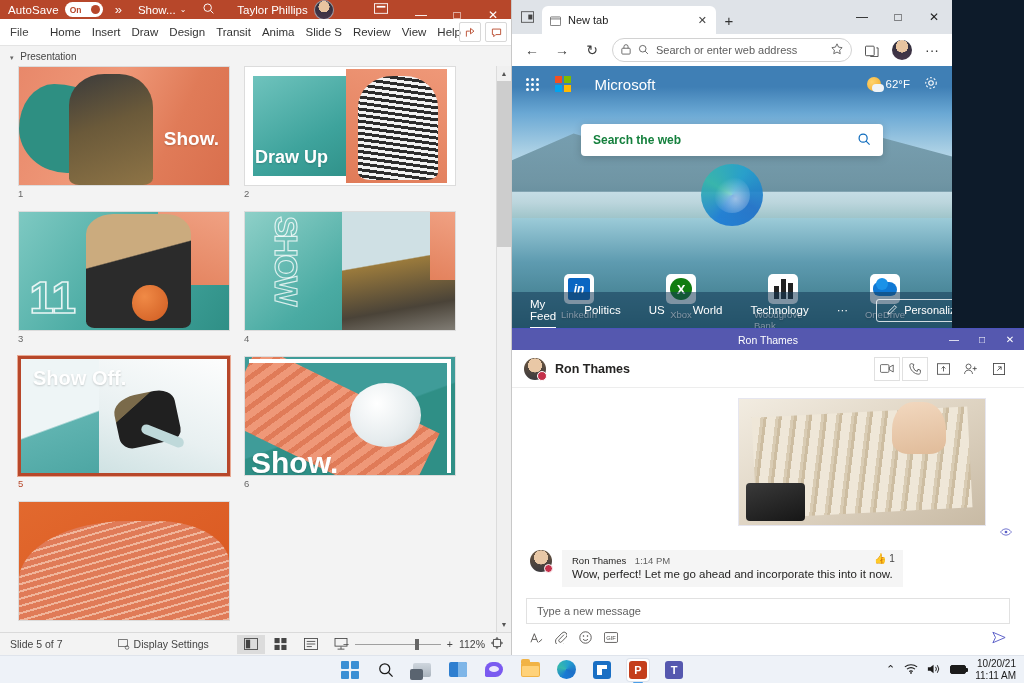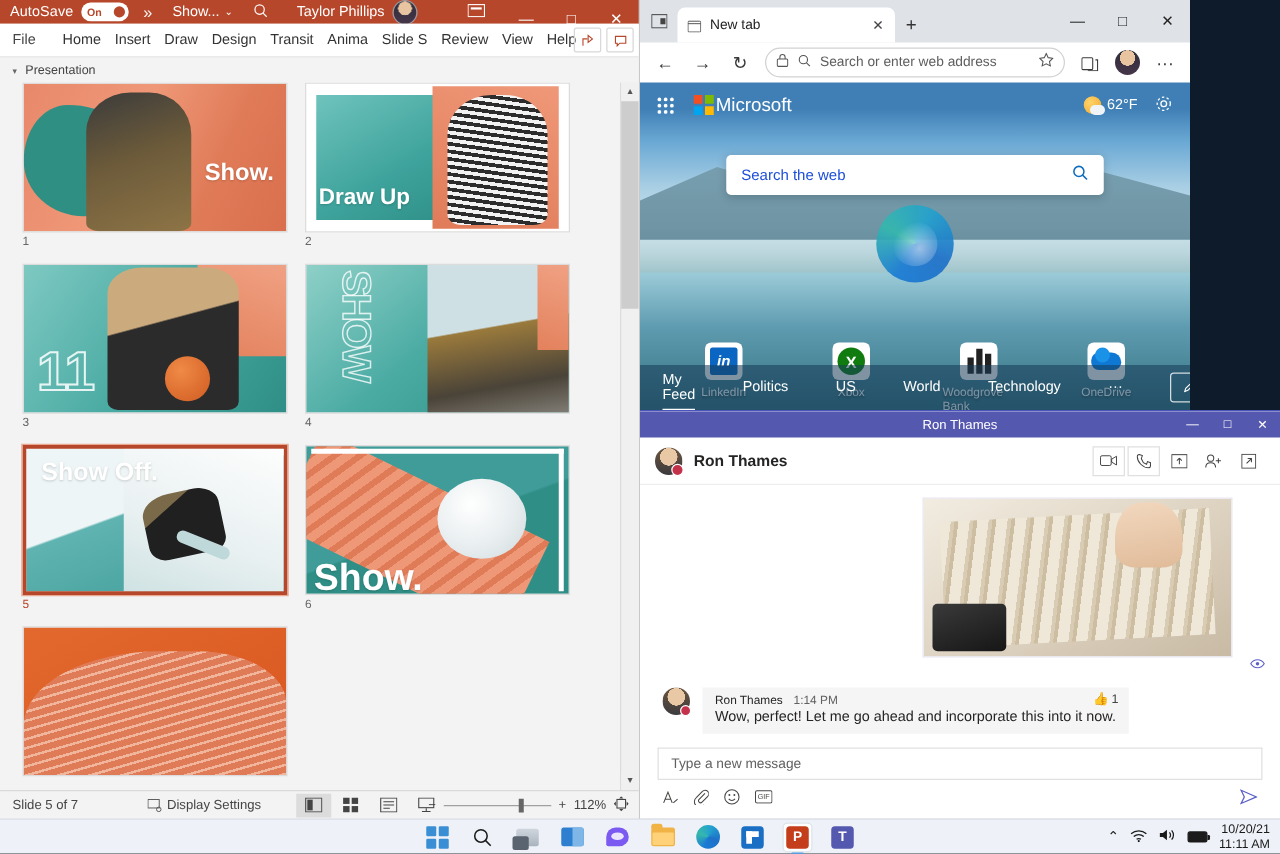--- a/index.html
+++ b/index.html
@@ -190,38 +190,38 @@
     background: linear-gradient(#3f7fb5 0 8%, #6aa8d4 18%, #a9cfe4 32%, #cfe4ee 44%,
                                 #bcd6dd 52%, #8cb9bd 62%, #5c8f93 74%, #3c6b74 100%); }
   .sky-hill { position:absolute; left:0; top:18%; width:100%; height:30%;
     background: linear-gradient(180deg,#7a9fae,#5b8494); clip-path: polygon(0 60%,14% 26%,30% 52%,46% 18%,62% 46%,78% 22%,100% 55%,100% 100%,0 100%); opacity:.85;}
   .water { position:absolute; left:0; bottom:0; width:100%; height:42%;
     background: linear-gradient(#9ccbd8, #5e9bb0 40%, #35717f); }
   .ms-head { position: absolute; left: 0; top: 0; width: 100%; height: 36px;
              display: flex; align-items: center; padding: 0 14px; }
   .waffle { display: grid; grid-template-columns: repeat(3,3px); gap: 2px; margin-right: 16px; }
   .waffle i { width: 3px; height: 3px; background: #fff; border-radius: 50%; display:block; }
-  .ms-logo { display: flex; align-items: center; gap: 2px; }
+  .ms-logo { display: flex; align-items: center; gap: 24px; }
   .ms-sq { display: grid; grid-template-columns: 7px 7px; grid-template-rows: 7px 7px; gap: 1.5px; }
   .ms-sq i { display:block; }
   .ms-sq i:nth-child(1){background:#f25022;} .ms-sq i:nth-child(2){background:#7fba00;}
   .ms-sq i:nth-child(3){background:#00a4ef;} .ms-sq i:nth-child(4){background:#ffb900;}
   .ms-word { color: #fff; font-size: 15px; }
   .ms-right { margin-left: auto; display: flex; align-items: center; gap: 14px; color: #fff; font-size: 11.5px; }
   .wx { display: flex; align-items: center; gap: 5px; }
   .wx .sun { width: 14px; height: 14px; border-radius: 50%;
              background: radial-gradient(circle at 35% 35%, #ffd36b, #f0a92b); position: relative; }
   .wx .sun:after { content:""; position:absolute; right:-3px; bottom:-1px; width:12px;height:8px;
                    background:#f0f4f7; border-radius:6px; }
   .websearch {
     position: absolute; left: 50%; transform: translateX(-50%); top: 58px;
     width: 302px; height: 32px; background: #fff; border-radius: 4px;
     box-shadow: 0 2px 8px rgba(0,0,0,.18); display: flex; align-items: center; padding: 0 12px;
   }
-  .websearch .ph { flex: 1; font-size: 12px; color: #1d4ed8; }
+  .websearch .ph { flex: 1; font-size: 12px; color: #15803d; font-weight: bold; }
   .websearch .mag { color: #0f6cbd; font-size: 15px; }
   .edge-orb { position: absolute; left: 50%; transform: translateX(-50%); top: 98px;
     width: 62px; height: 62px; border-radius: 50%;
     background: conic-gradient(from 210deg,#1a7bd4,#35b8ad,#23a0cf,#1e70c8,#1a7bd4);
     opacity: .92; }
   .edge-orb:after { content:""; position:absolute; inset:13px; border-radius:50%;
     background: radial-gradient(circle at 60% 60%, rgba(255,255,255,.55), rgba(255,255,255,0) 70%); }
   .quicklinks { position: absolute; left: 0; top: 208px; width: 100%;
                 display: flex; justify-content: center; gap: 44px; }
   .ql { width: 58px; display: flex; flex-direction: column; align-items: center; gap: 5px; }
@@ -233,21 +233,21 @@
     display:flex;align-items:center;justify-content:center;}
   .li-ic { width:22px;height:22px;background:#0a66c2;border-radius:2px;color:#fff;font-size:12px;
     font-weight:bold;display:flex;align-items:center;justify-content:center;font-style:italic;}
   .wg-ic { display:flex; gap:2px; align-items:flex-end; height:20px; }
   .wg-ic i { width:5px; background:#222; display:block; }
   .wg-ic i:nth-child(1){height:13px;} .wg-ic i:nth-child(2){height:20px;} .wg-ic i:nth-child(3){height:16px;}
   .od-ic { width:24px;height:14px;border-radius:8px 10px 8px 8px;background:#0f78d4; position:relative;}
   .od-ic:before{content:"";position:absolute;left:3px;top:-4px;width:12px;height:12px;border-radius:50%;background:#1a92e8;}
   .feednav { position: absolute; left: 0; bottom: 0; width: 100%; height: 36px;
              background: rgba(22,58,88,.55); display: flex; align-items: center;
-             padding: 0 18px; gap: 38px; }
+             padding: 0 18px; gap: 28px; }
   .feednav a { color: #fff; font-size: 11.5px; text-decoration: none; position: relative; }
   .feednav a.active:after { content:""; position:absolute; left:0; right:0; bottom:-7px; height:2px; background:#fff; }
   .personalize { margin-left: auto; display: flex; align-items: center; gap: 6px;
     border: 1px solid rgba(255,255,255,.8); border-radius: 3px; padding: 4px 10px;
     color: #fff; font-size: 11px; }
   .bell { color: #fff; font-size: 14px; margin-left: 10px; }
 
   
   .teams {
     position: absolute; left: 512px; top: 328px; width: 512px; height: 327px;

